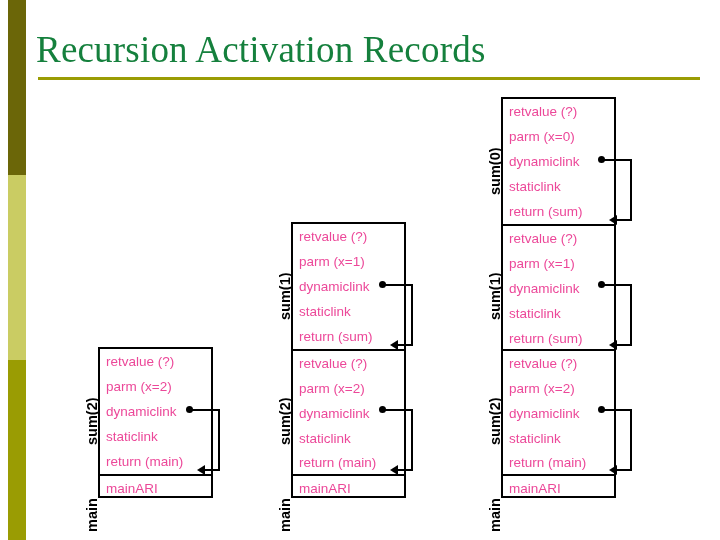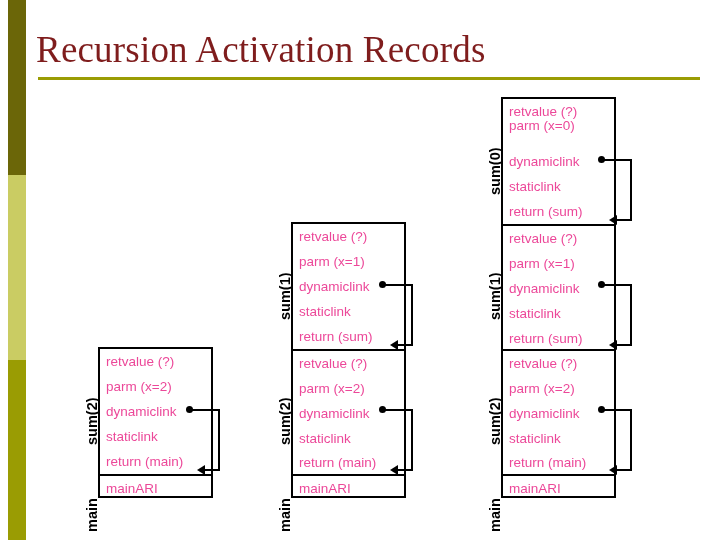--- a/index.html
+++ b/index.html
@@ -27,21 +27,21 @@
   .seg-bottom { top: 360px; height: 180px; background: #9a9c03; }
 
   
   .title {
     position: absolute;
     left: 36px;
     top: 28px;
     font-family: "Liberation Serif", serif;
     font-size: 37px;
     line-height: 44px;
-    color: #7f1d1d;
+    color: #15803d;
     white-space: nowrap;
     letter-spacing: 0.2px;
   }
   .title-rule {
     position: absolute;
     left: 38px;
     top: 77px;
     width: 662px;
     height: 3px;
     background: #9a9c03;
@@ -188,21 +188,21 @@
       <div class="h-line" style="left:397px; top:469px; width:16px;"></div>
       <div class="arrow-head" style="left:390px; top:465px;"></div>
     </div>
   </div>
 
   <div class="stack">
 
     <div class="frame-box" style="left:501px; top:97px; width:115px; height:401px;">
 
       <div class="row" style="top:0px;">retvalue (?)</div>
-      <div class="row" style="top:14px;">parm (x=0)</div>
+      <div class="row" style="top:25px;">parm (x=0)</div>
       <div class="row" style="top:50px;">dynamiclink</div>
       <div class="row" style="top:75px;">staticlink</div>
       <div class="row" style="top:100px;">return (sum)</div>
 
       <div class="row row-sep-top" style="top:125px; height:27px;">retvalue (?)</div>
       <div class="row" style="top:152px;">parm (x=1)</div>
       <div class="row" style="top:177px;">dynamiclink</div>
       <div class="row" style="top:202px;">staticlink</div>
       <div class="row" style="top:227px;">return (sum)</div>
 

